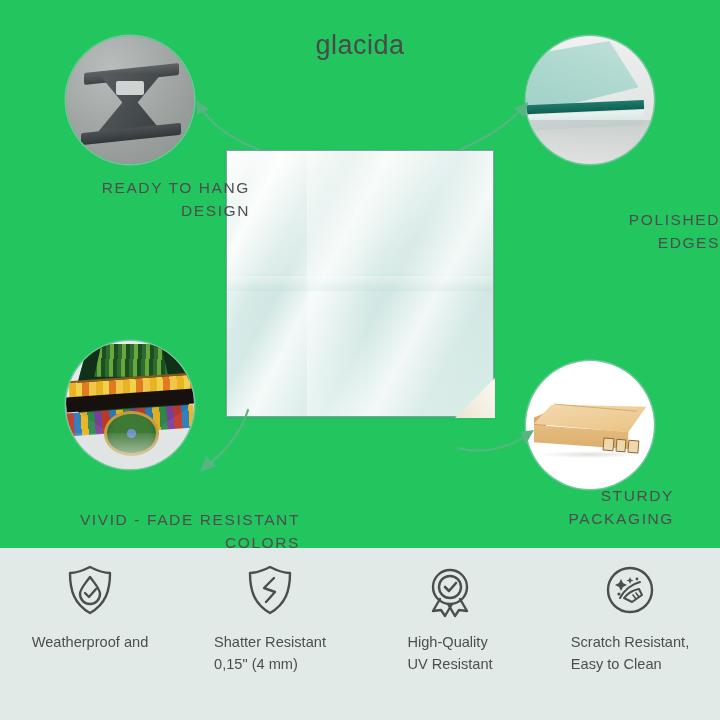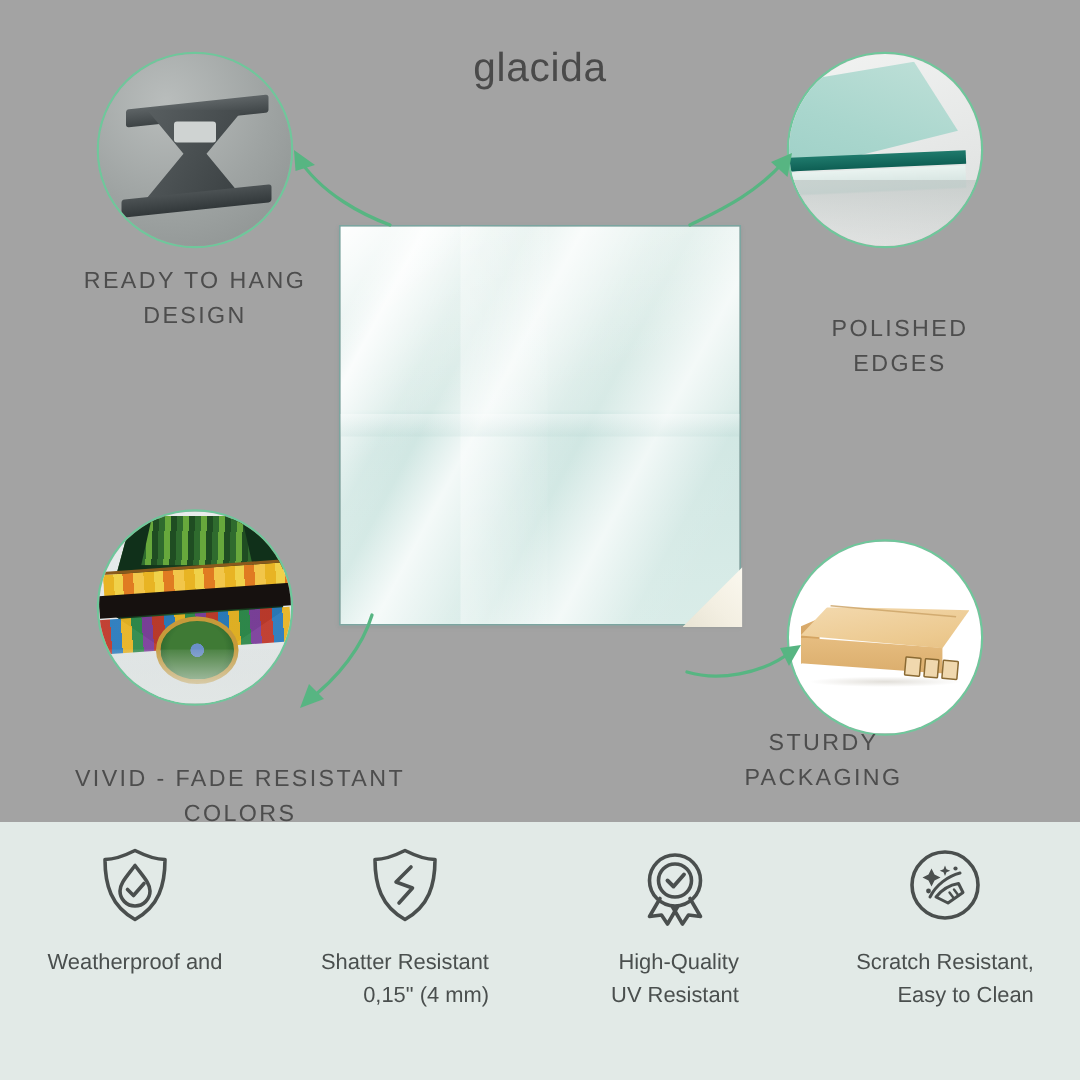--- a/index.html
+++ b/index.html
@@ -1,21 +1,21 @@
 <!DOCTYPE html>
 <html><head>
 <meta charset="utf-8">
 <style>
   html,body{margin:0;padding:0;}
   body{
     width:720px;height:720px;overflow:hidden;background:#ffffff;
     font-family:"Liberation Sans", sans-serif;
     -webkit-font-smoothing:antialiased;
   }
-  .page{position:relative;width:720px;height:598px;background:#a3a3a3;}
+  .page{position:relative;width:720px;height:598px;background:#22c55e;}
 
   
   .brand{
     position:absolute;left:0;top:30px;width:720px;text-align:center;
     font-size:27px;color:#4a4a4a;letter-spacing:.5px;font-weight:400;
   }
 
   
   .glass-wrap{position:absolute;left:226px;top:150px;width:268px;height:267px;}
   .glass{
@@ -197,40 +197,40 @@
 
   
   .arrow{position:absolute;pointer-events:none;}
   .a-tl{left:184px;top:92px;width:80px;height:62px;}
   .a-tr{left:456px;top:92px;width:82px;height:62px;}
   .a-bl{left:186px;top:408px;width:80px;height:72px;}
   .a-br{left:452px;top:398px;width:90px;height:62px;}
 
   
   .caption{
-    position:absolute;text-align:center;color:#4d4d4d;
+    position:absolute;text-align:right;color:#4d4d4d;
     font-size:15.5px;letter-spacing:1.6px;line-height:1.5;
   }
   .cap-tl{left:10px;top:176px;width:240px;}
   .cap-tr{left:480px;top:176px;width:240px;margin-top:32px;}
   .cap-bl{left:20px;top:480px;width:280px;margin-top:28px;}
   .cap-br{left:424px;top:484px;width:250px;}
 
   
   .featurebar{
     position:absolute;left:0;top:548px;width:720px;height:172px;
     background:#e2eae7;display:flex;
   }
   .feature{
     flex:1;display:flex;flex-direction:column;align-items:center;
     padding-top:14px;
   }
   .feature .ico{width:56px;height:56px;display:block;}
   .feature .txt{
-    margin-top:14px;text-align:right;color:#4a4f4e;
+    margin-top:14px;text-align:left;color:#4a4f4e;
     font-size:14.6px;line-height:1.5;
   }
 </style>
 </head>
 <body>
 
 <div class="page">
 
   <div class="brand">glacida</div>
 

